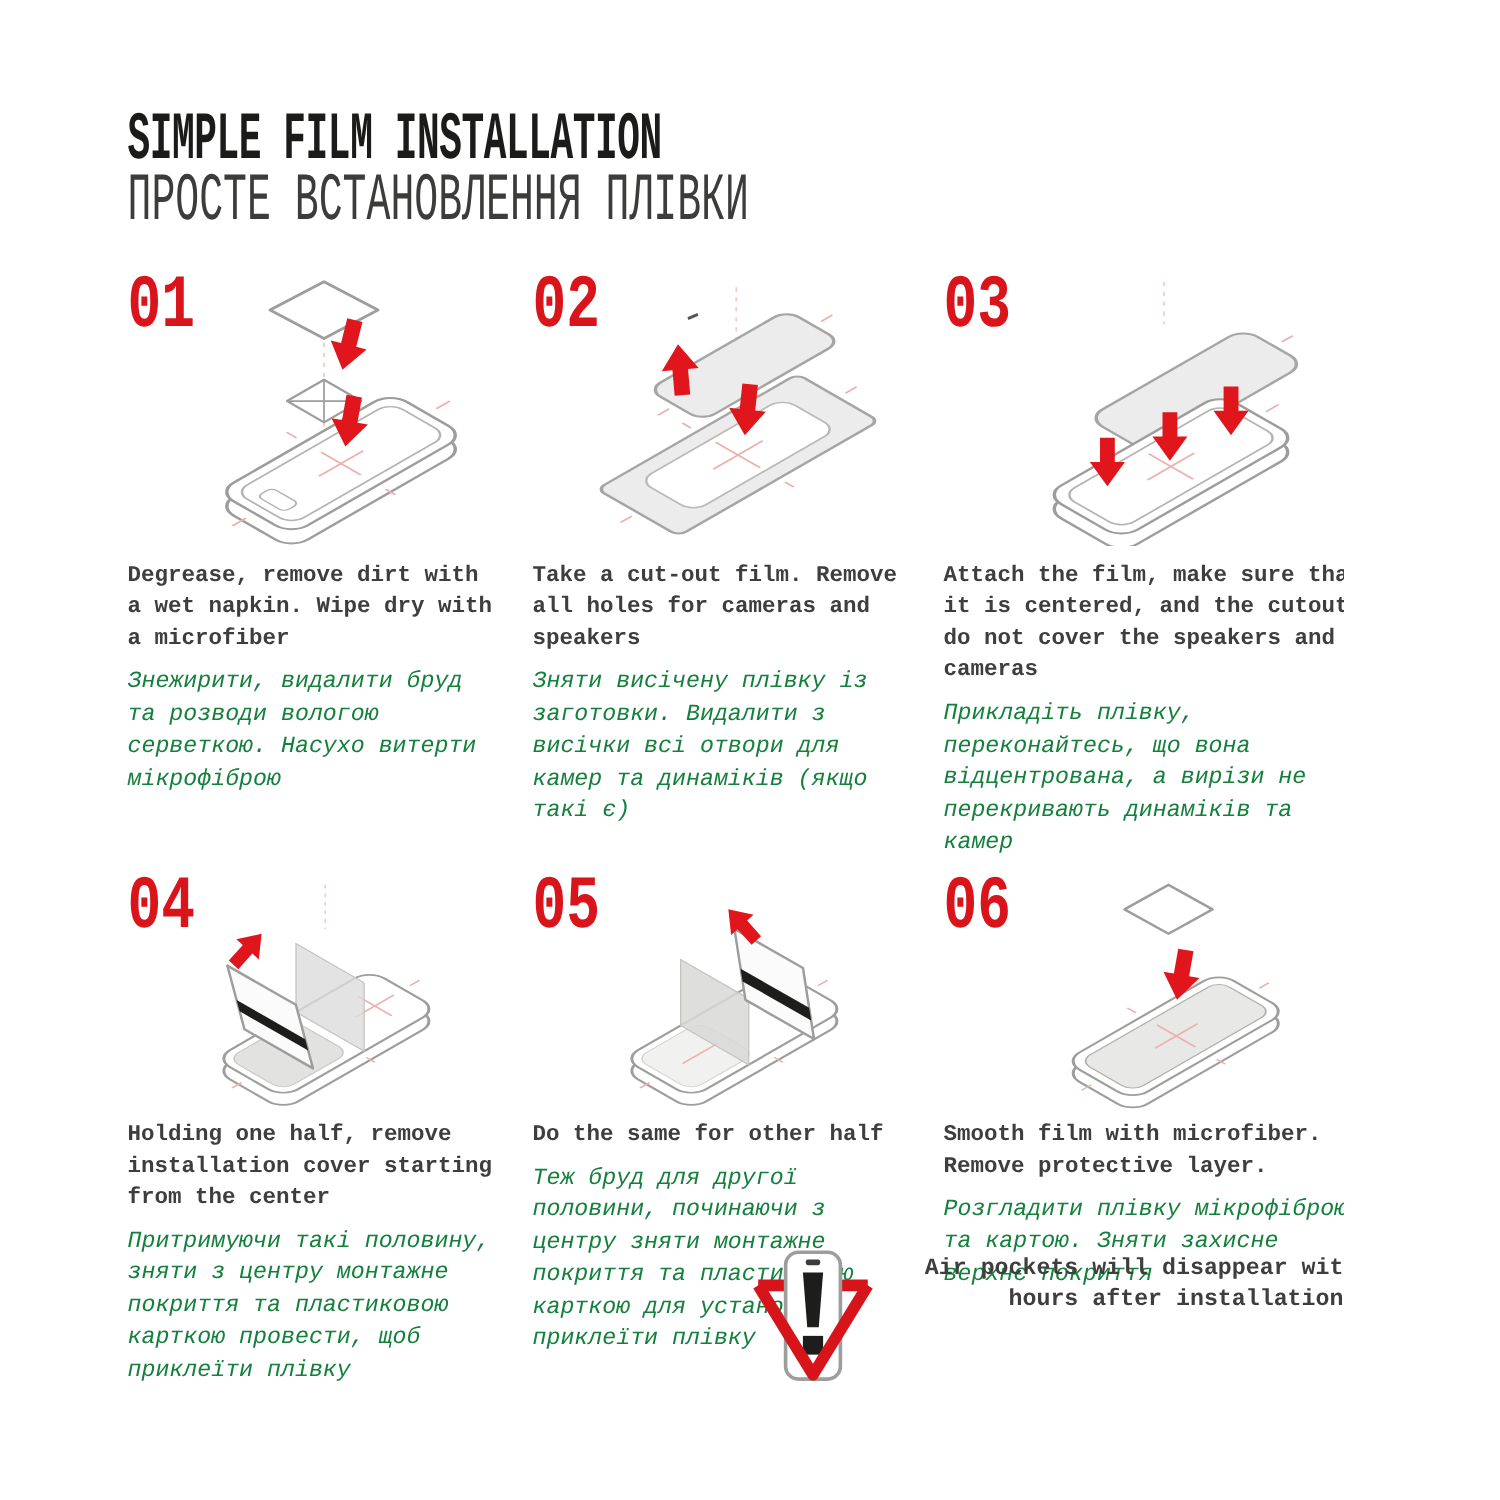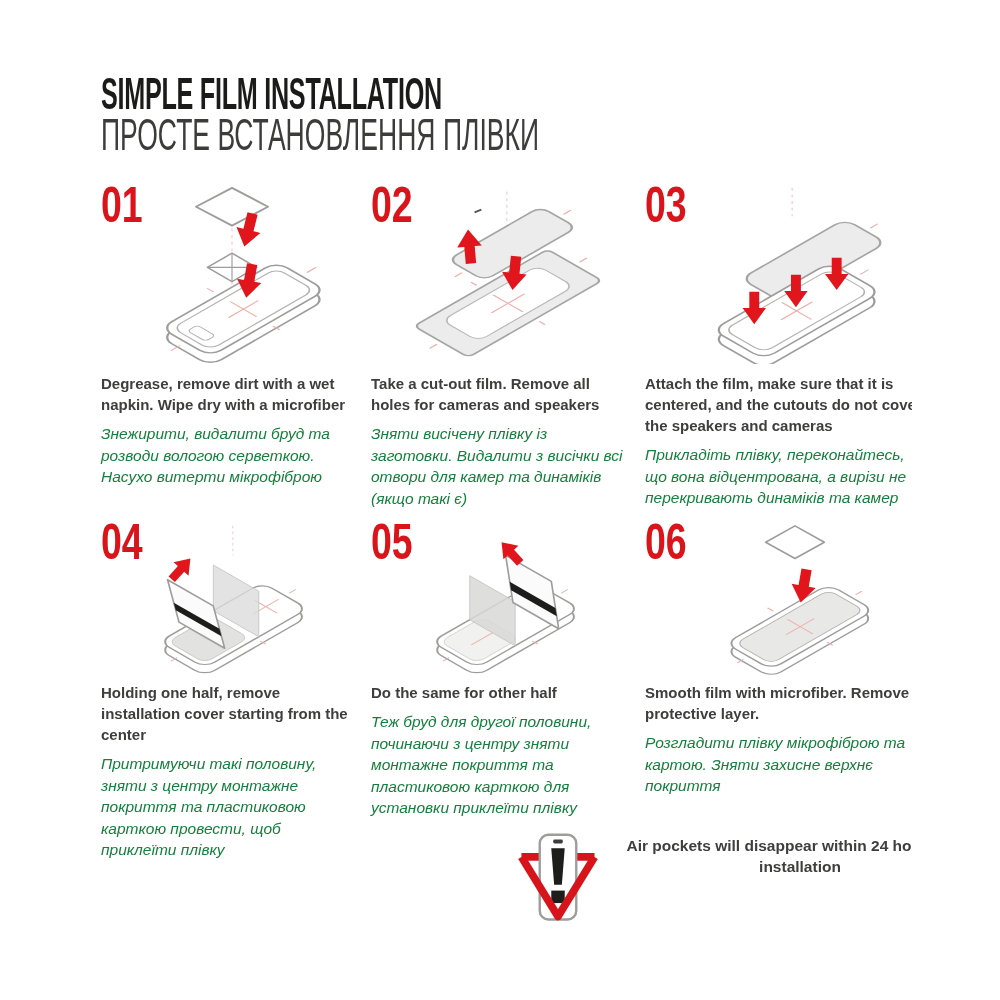--- a/index.html
+++ b/index.html
@@ -1,17 +1,17 @@
 <!DOCTYPE html>
 <html><head>
 <meta charset="utf-8">
 <style>
   html,body{margin:0;padding:0;background:#fff;}
   .page{position:relative;width:896px;height:1000px;background:#fff;overflow:hidden;
-        font-family:Liberation Sans, sans-serif;color:#3e3e3d;margin-left:16px;}
+        font-family:Liberation Mono, monospace;color:#3e3e3d;}
   p{margin:0;}
   
   .header{position:absolute;left:85px;top:74px;}
   .h-en{display:inline-block;font-size:45px;font-weight:bold;color:#1b1b1a;line-height:40px;
         letter-spacing:-0.5px;transform:scaleX(0.56);transform-origin:0 0;white-space:nowrap;}
   .h-ua{display:block;font-size:45px;font-weight:400;color:#3c3c3b;line-height:42px;
         transform:scaleX(0.59);transform-origin:0 0;white-space:nowrap;}
   
   .steps{position:absolute;left:85px;top:184px;display:grid;
          grid-template-columns:248px 252px 285px;column-gap:22px;row-gap:12px;}

